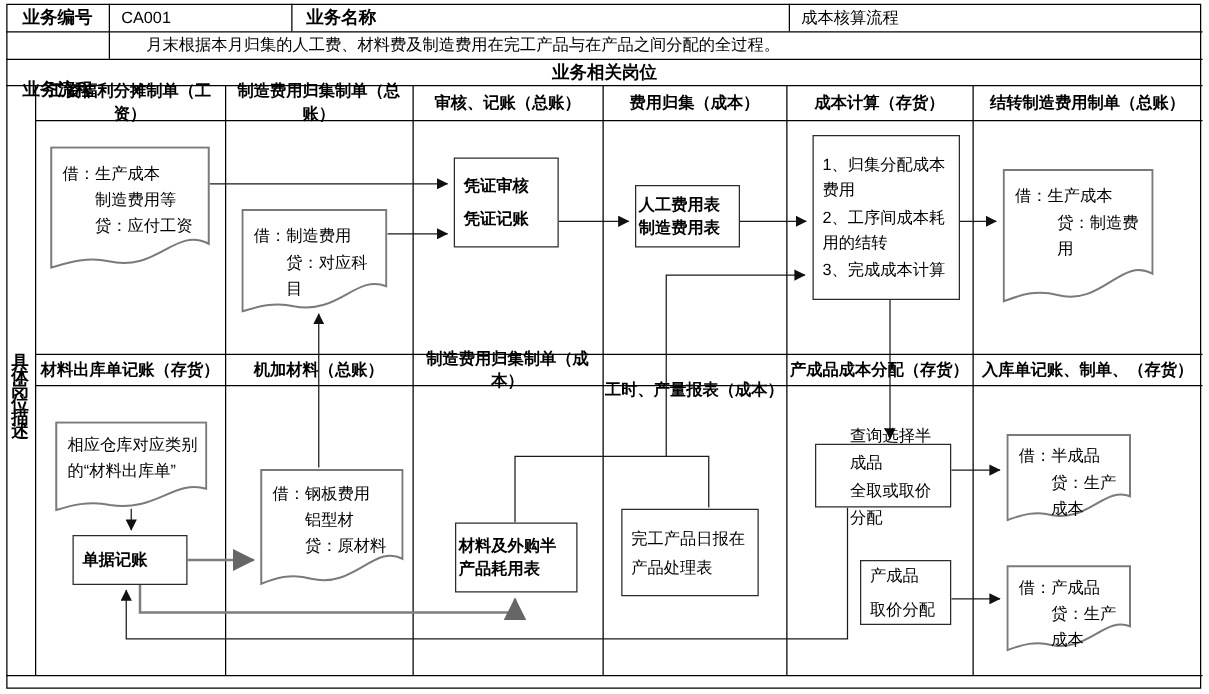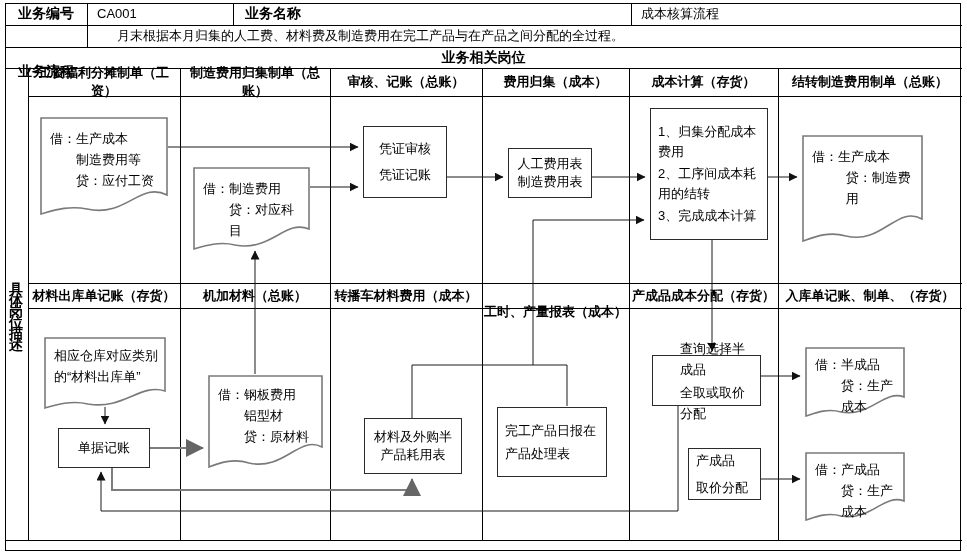--- a/index.html
+++ b/index.html
@@ -11,21 +11,21 @@
   .cell{position:absolute;display:flex;align-items:center;box-sizing:border-box;font-size:13px;line-height:1.25;}
   .c-center{justify-content:center;text-align:center;}
   .bold{font-weight:bold;font-size:14px;}
   .hdr{position:absolute;display:flex;align-items:center;justify-content:center;text-align:center;
        font-weight:bold;font-size:13px;box-sizing:border-box;padding:0 2px;}
   .side-label{position:absolute;left:5px;top:68px;width:23px;height:472px;display:flex;align-items:center;justify-content:center;
        writing-mode:vertical-rl;letter-spacing:11px;font-weight:bold;font-size:14px;}
   .node{position:absolute;background:#fff;border:1px solid #2b2b2b;box-sizing:border-box;display:flex;
         flex-direction:column;justify-content:center;font-size:13px;z-index:5;}
   .node .li{padding:1px 7px;}
-  .t-center{text-align:center;}
+  .t-center{text-align:left;font-weight:bold;}
   .doc{position:absolute;z-index:5;}
   .doc svg{position:absolute;left:0;top:0;width:100%;height:100%;}
   .doc .lines{position:relative;padding:11px 4px 0 10px;font-size:13px;line-height:21px;z-index:1;}
   .ind1{padding-left:2em;}
   .ind2{padding-left:2.6em;}
   #overlay{position:absolute;left:0;top:0;z-index:4;}
 </style>
 </head>
 <body>
 
@@ -63,21 +63,21 @@
 
   <div class="hdr" style="left:28px;top:69px;width:152px;height:26px;">工资福利分摊制单（工资）</div>
   <div class="hdr" style="left:180px;top:69px;width:150px;height:26px;">制造费用归集制单（总账）</div>
   <div class="hdr" style="left:330px;top:69px;width:152px;height:26px;">审核、记账（总账）</div>
   <div class="hdr" style="left:482px;top:69px;width:147px;height:26px;">费用归集（成本）</div>
   <div class="hdr" style="left:629px;top:69px;width:149px;height:26px;">成本计算（存货）</div>
   <div class="hdr" style="left:778px;top:69px;width:184px;height:26px;">结转制造费用制单（总账）</div>
 
   <div class="hdr" style="left:28px;top:284px;width:152px;height:23px;">材料出库单记账（存货）</div>
   <div class="hdr" style="left:180px;top:284px;width:150px;height:23px;">机加材料（总账）</div>
-  <div class="hdr" style="left:330px;top:284px;width:152px;height:23px;">转播车材料费用（成本）</div>
+  <div class="hdr" style="left:330px;top:284px;width:152px;height:23px;">制造费用归集制单（成本）</div>
   <div class="hdr" style="left:482px;top:268px;width:147px;height:23px;margin-top:32px;">工时、产量报表（成本）</div>
   <div class="hdr" style="left:629px;top:284px;width:149px;height:23px;">产成品成本分配（存货）</div>
   <div class="hdr" style="left:778px;top:284px;width:184px;height:23px;">入库单记账、制单、（存货）</div>
 
   <svg id="overlay" width="967" height="555">
     <defs>
       <marker id="ah" markerWidth="10" markerHeight="9" refX="8.5" refY="4.5" orient="auto">
         <path d="M0,0 L9,4.5 L0,9 Z" fill="#111"></path>
       </marker>
       <marker id="ahg" markerWidth="10" markerHeight="9" refX="8.5" refY="4.5" orient="auto">

